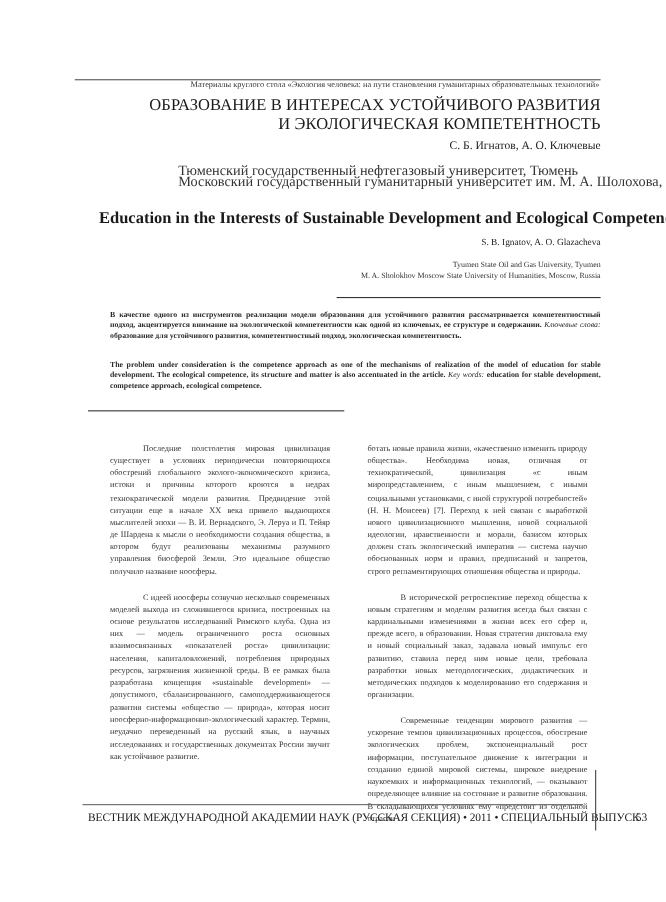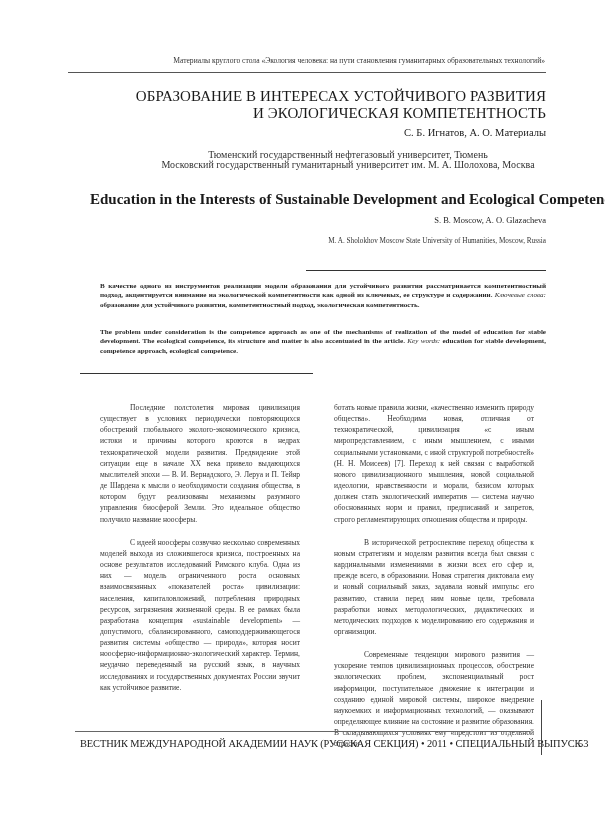--- a/index.html
+++ b/index.html
@@ -1,29 +1,29 @@
 <!DOCTYPE html>
 <html><head>
 <meta charset="utf-8">
 <style>
   html, body { margin: 0; padding: 0; background: #ffffff; }
   body { width: 605px; height: 820px; position: relative; overflow: hidden;
          font-family: "DejaVu Serif", "Liberation Serif", serif; color: #2a2a2a; }
   .abs { position: absolute; }
-  .running-head { left: 75px; top: 56px; width: 470px; text-align: right;
+  .running-head { left: 75px; top: 72px; width: 470px; text-align: right;
                   font-family: "Liberation Serif", serif; font-size: 7.6px; color: #333; white-space: nowrap; }
   .head-rule { left: 68px; top: 72px; width: 478px; height: 1px; background: #555; }
   .title-ru { left: 100px; top: 88px; width: 446px; text-align: right;
               font-family: "Liberation Serif", serif; font-weight: normal; font-size: 15px;
               line-height: 17px; letter-spacing: 0.1px; color: #1a1a1a; }
   .title-ru span { display: block; text-align: right; }
   .authors-ru { left: 250px; top: 127px; width: 296px; text-align: right;
                 font-family: "Liberation Serif", serif; font-size: 10.5px; color: #222; }
-  .affil-ru { left: 150px; top: 150px; width: 396px; text-align: center;
-              font-family: "Liberation Serif", serif; font-size: 10px; line-height: 10px; color: #333; }
+  .affil-ru { left: 162px; top: 150px; width: 396px; text-align: left;
+              font-family: "Liberation Serif", serif; font-size: 13px; line-height: 10px; color: #333; }
   .affil-ru span { display: block; white-space: nowrap; }
   .title-en { left: 90px; top: 191px; width: 456px; text-align: right;
               font-family: "Liberation Serif", serif; font-weight: bold; font-size: 15px; color: #1a1a1a; white-space: nowrap; }
   .authors-en { left: 250px; top: 215px; width: 296px; text-align: right;
                 font-family: "Liberation Serif", serif; font-size: 8.5px; color: #222; }
   .affil-en { left: 150px; top: 237px; width: 396px; text-align: right;
               font-family: "Liberation Serif", serif; font-size: 7.2px; line-height: 9.5px; color: #333; }
   .affil-en span { display: block; white-space: nowrap; }
   .affil-rule { left: 306px; top: 270px; width: 240px; height: 1px; background: #333; }
   .abstract-ru { left: 100px; top: 282px; width: 446px; text-align: justify;
@@ -49,29 +49,30 @@
 <body>
 
 <div class="abs running-head">Материалы круглого стола «Экология человека: на пути становления гуманитарных образовательных технологий»</div>
 <div class="abs head-rule"></div>
 
 <h1 class="abs title-ru" style="margin:0">
   <span>ОБРАЗОВАНИЕ В ИНТЕРЕСАХ УСТОЙЧИВОГО РАЗВИТИЯ</span>
   <span>И ЭКОЛОГИЧЕСКАЯ КОМПЕТЕНТНОСТЬ</span>
 </h1>
 
-<div class="abs authors-ru">С. Б. Игнатов, А. О. Материалы</div>
+<div class="abs authors-ru">С. Б. Игнатов, А. О. Ключевые</div>
 <div class="abs affil-ru">
   <span>Тюменский государственный нефтегазовый университет, Тюмень</span>
   <span>Московский государственный гуманитарный университет им. М. А. Шолохова, Москва</span>
 </div>
 
 <div class="abs title-en">Education in the Interests of Sustainable Development and Ecological Competence</div>
-<div class="abs authors-en">S. B. Moscow, A. O. Glazacheva</div>
+<div class="abs authors-en">S. B. Ignatov, A. O. Glazacheva</div>
 <div class="abs affil-en">
+  <span>Tyumen State Oil and Gas University, Tyumen</span>
   <span>M. A. Sholokhov Moscow State University of Humanities, Moscow, Russia</span>
 </div>
 <div class="abs affil-rule"></div>
 
 <div class="abs abstract-ru"><span>В качестве одного из инструментов реализации модели образования для устойчивого развития рассматривается компетентностный подход, акцентируется внимание на экологической компетентности как одной из ключевых, ее структуре и содержании. </span><span class="kw-label">Ключевые слова:</span><span> образование для устойчивого развития, компетентностный подход, экологическая компетентность.</span></div>
 
 <div class="abs abstract-en"><span>The problem under consideration is the competence approach as one of the mechanisms of realization of the model of education for stable development. The ecological competence, its structure and matter is also accentuated in the article. </span><span class="kw-label">Key words:</span><span> education for stable development, competence approach, ecological competence.</span></div>
 
 <div class="abs abstract-rule"></div>
 

